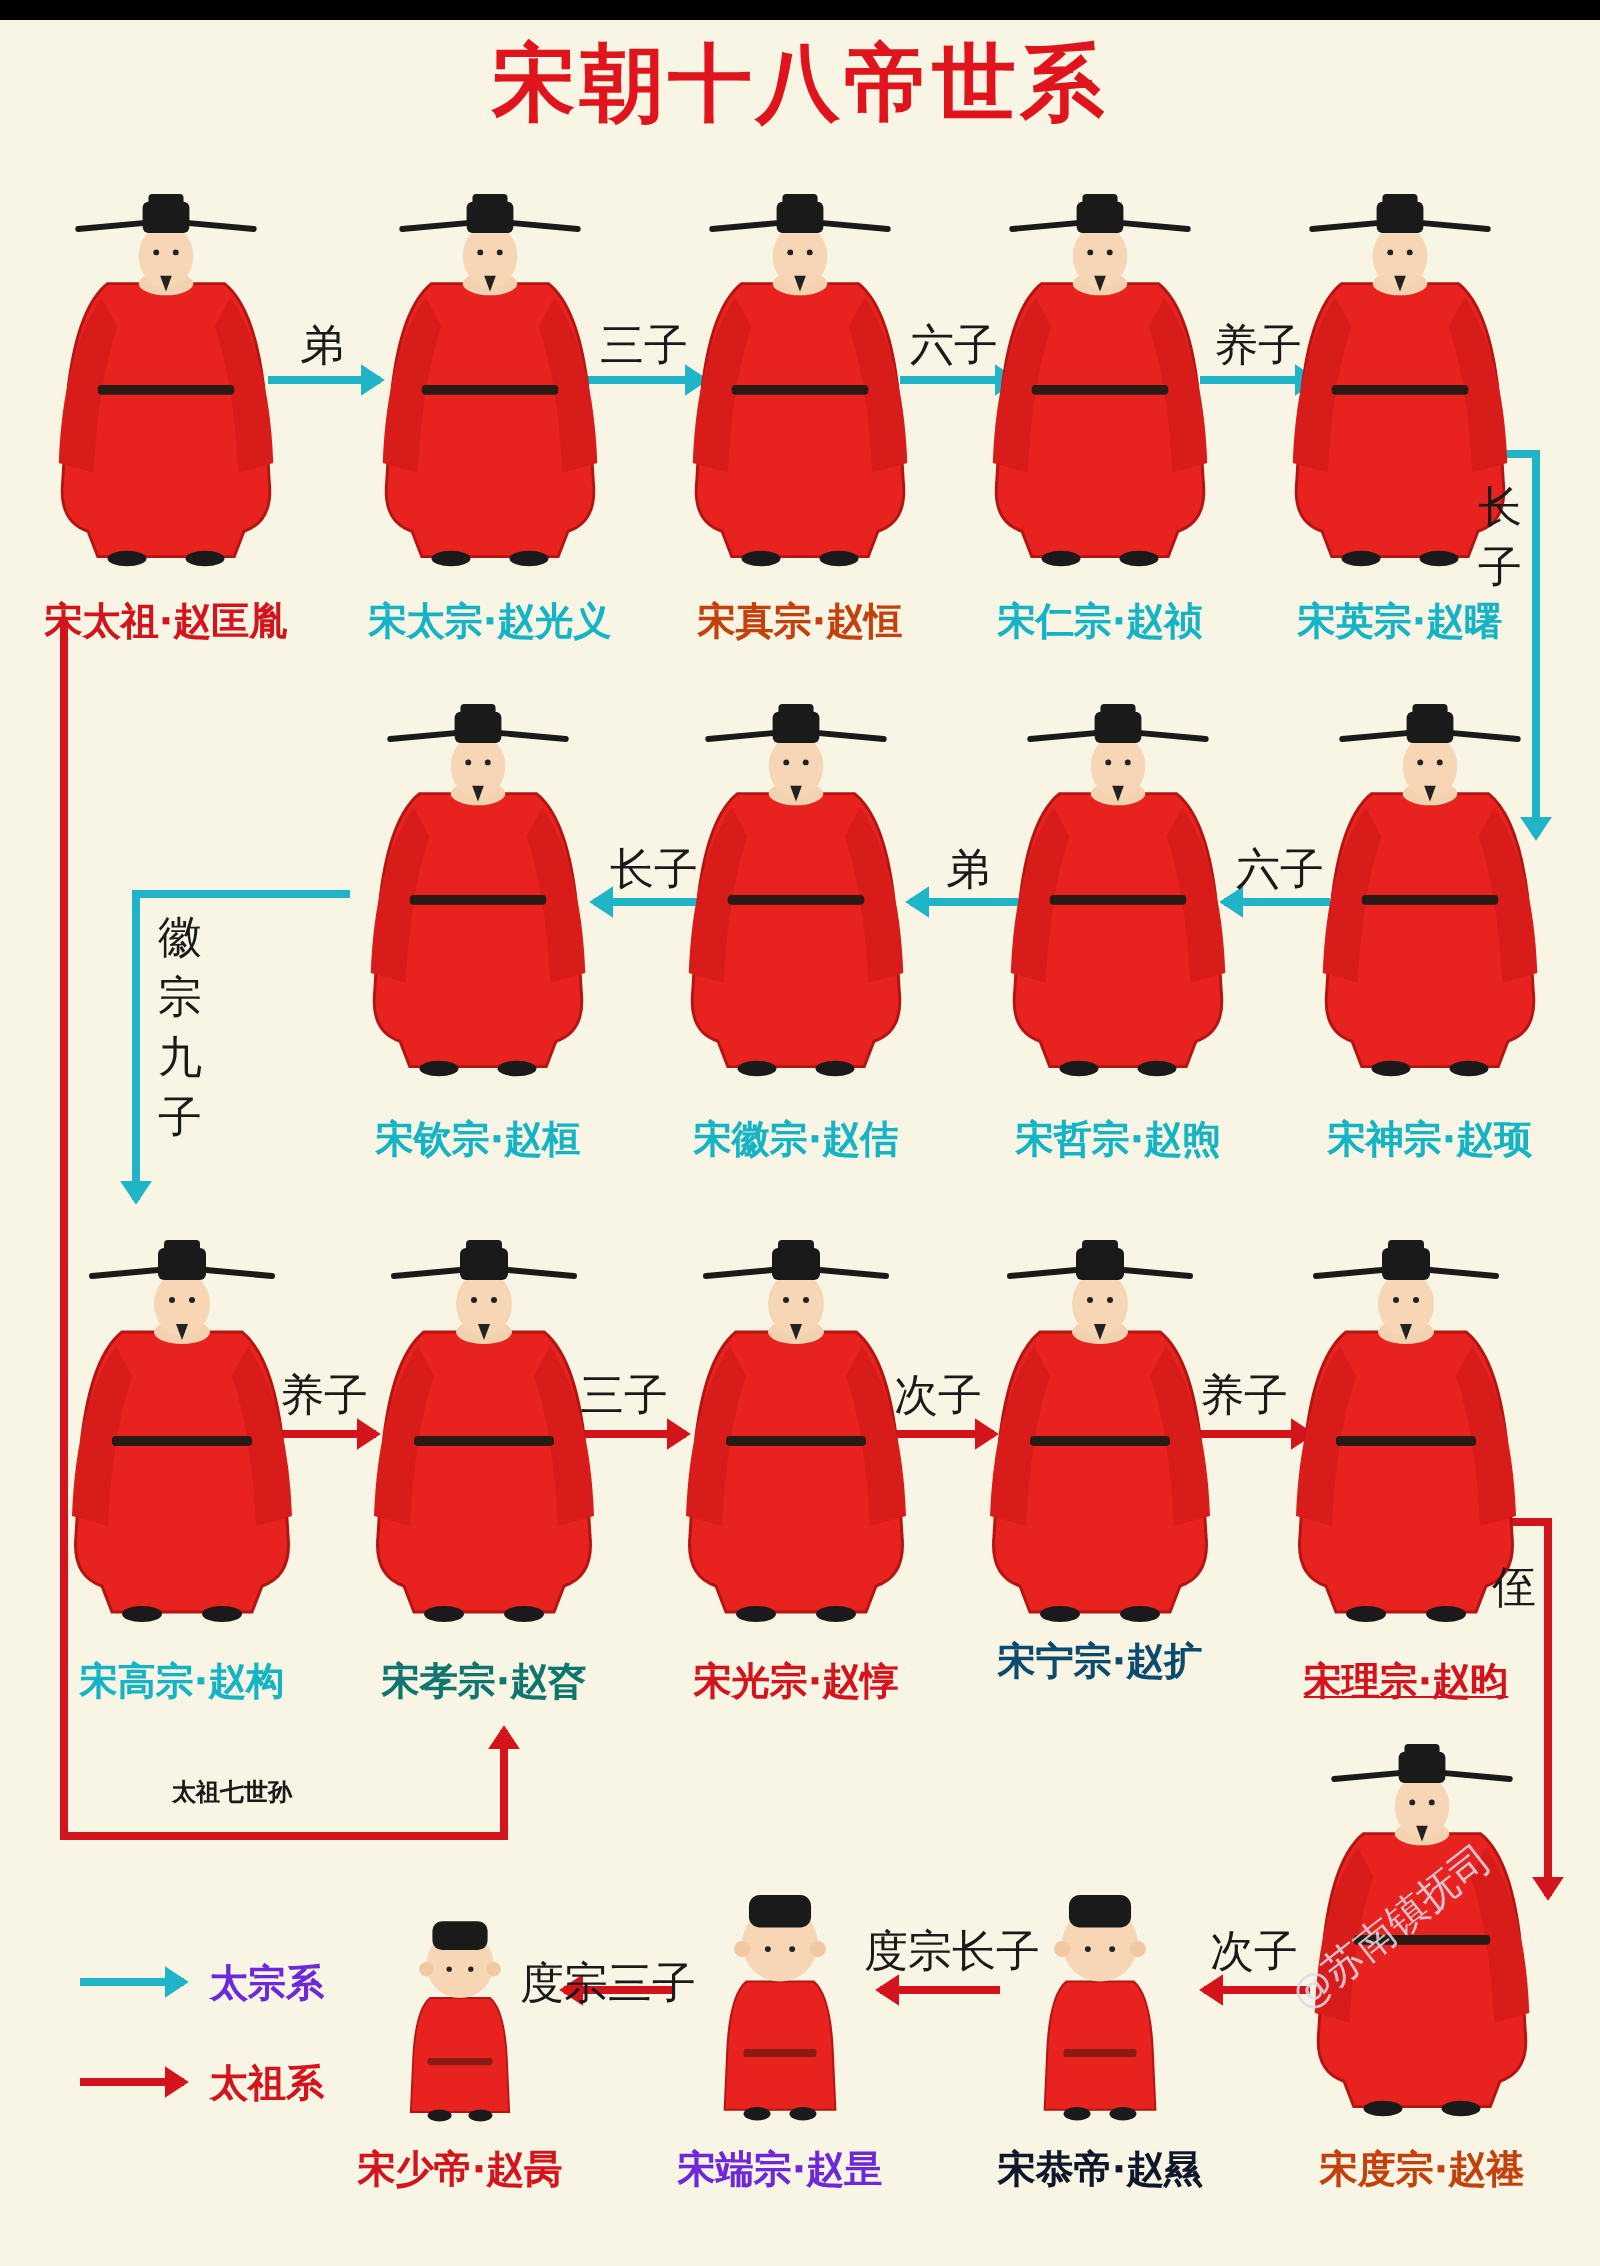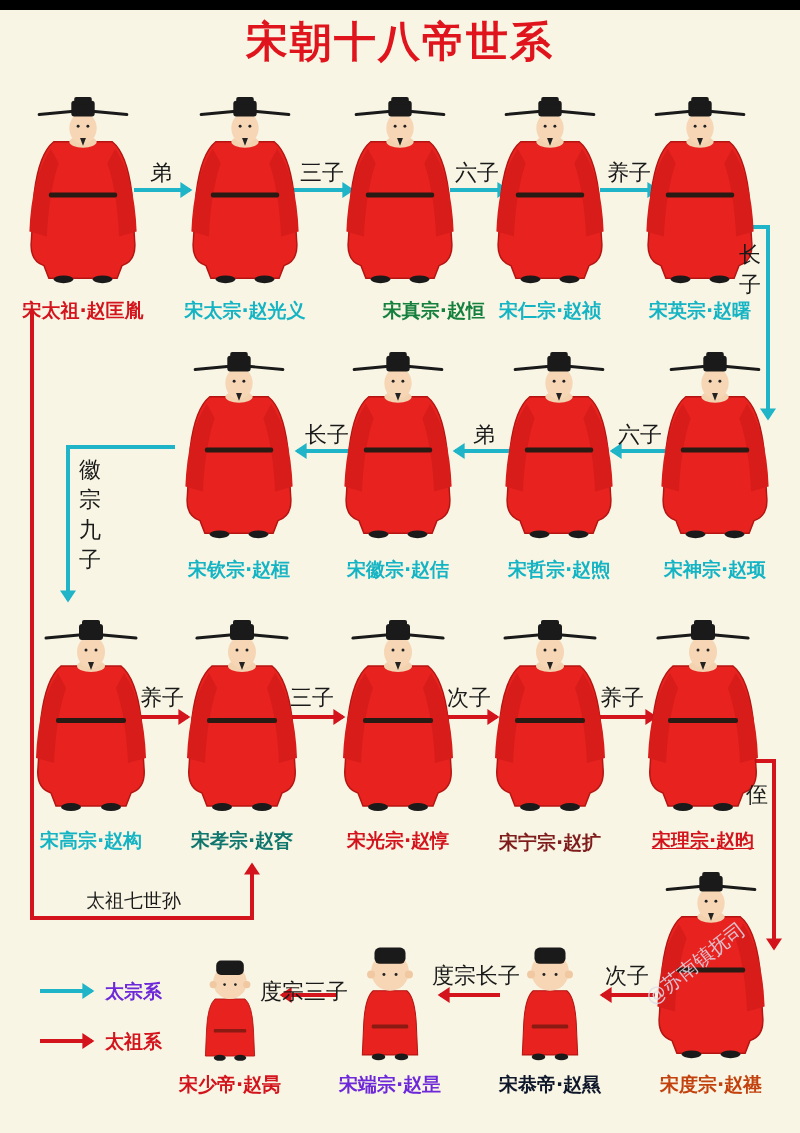--- a/index.html
+++ b/index.html
@@ -75,21 +75,21 @@
 <div class="emperor" style="left:170px;top:95px;">
   <svg class="fig" viewBox="0 0 150 200" height="195">
       <use href="#adult"></use>
     </svg>
   <div class="name" style="top:203px;color:#14b4c4;">宋太宗·赵光义</div>
 </div>
 <div class="emperor" style="left:325px;top:95px;">
   <svg class="fig" viewBox="0 0 150 200" height="195">
       <use href="#adult"></use>
     </svg>
-  <div class="name" style="top:203px;color:#15803d;text-align:right;">宋真宗·赵恒</div>
+  <div class="name" style="top:203px;color:#c2410c;">宋真宗·赵恒</div>
 </div>
 <div class="emperor" style="left:475px;top:95px;">
   <svg class="fig" viewBox="0 0 150 200" height="195">
       <use href="#adult"></use>
     </svg>
   <div class="name" style="top:203px;color:#14b4c4;">宋仁宗·赵祯</div>
 </div>
 <div class="emperor" style="left:625px;top:95px;">
   <svg class="fig" viewBox="0 0 150 200" height="195">
       <use href="#adult"></use>
@@ -148,36 +148,36 @@
 <div class="emperor" style="left:323px;top:618px;">
   <svg class="fig" viewBox="0 0 150 200" height="200">
       <use href="#adult"></use>
     </svg>
   <div class="name" style="top:210px;color:#d4141c;">宋光宗·赵惇</div>
 </div>
 <div class="emperor" style="left:475px;top:618px;">
   <svg class="fig" viewBox="0 0 150 200" height="200">
       <use href="#adult"></use>
     </svg>
-  <div class="name" style="top:212px;color:#7f1d1d;">宋宁宗·赵扩</div>
+  <div class="name" style="top:200px;color:#0c4a6e;">宋宁宗·赵扩</div>
 </div>
 <div class="emperor" style="left:628px;top:618px;">
   <svg class="fig" viewBox="0 0 150 200" height="200">
       <use href="#adult"></use>
     </svg>
   <div class="name" style="top:210px;color:#d4141c;text-decoration:underline;">宋理宗·赵昀</div>
 </div>
 
 <div class="rel" style="left:140px;top:683px;">养子</div>
 <div class="rel" style="left:290px;top:683px;">三子</div>
 <div class="rel" style="left:447px;top:683px;">次子</div>
 <div class="rel" style="left:600px;top:683px;">养子</div>
 <div class="vrel" style="left:745px;top:780px;"><span>侄</span></div>
 
-<div class="rel" style="left:86px;top:888px;font-size:19px;font-weight:normal;">太祖七世孙</div>
+<div class="rel" style="left:86px;top:888px;font-size:12px;font-weight:bold;">太祖七世孙</div>
 
 <div class="emperor" style="left:636px;top:870px;">
   <svg class="fig" viewBox="0 0 150 200" height="195">
       <use href="#adult"></use>
     </svg>
   <div class="name" style="top:202px;color:#c2410c;">宋度宗·赵禥</div>
 </div>
 <div class="emperor" style="left:475px;top:930px;">
   <svg class="fig" viewBox="0 0 150 200" height="135">
       <use href="#child"></use>

